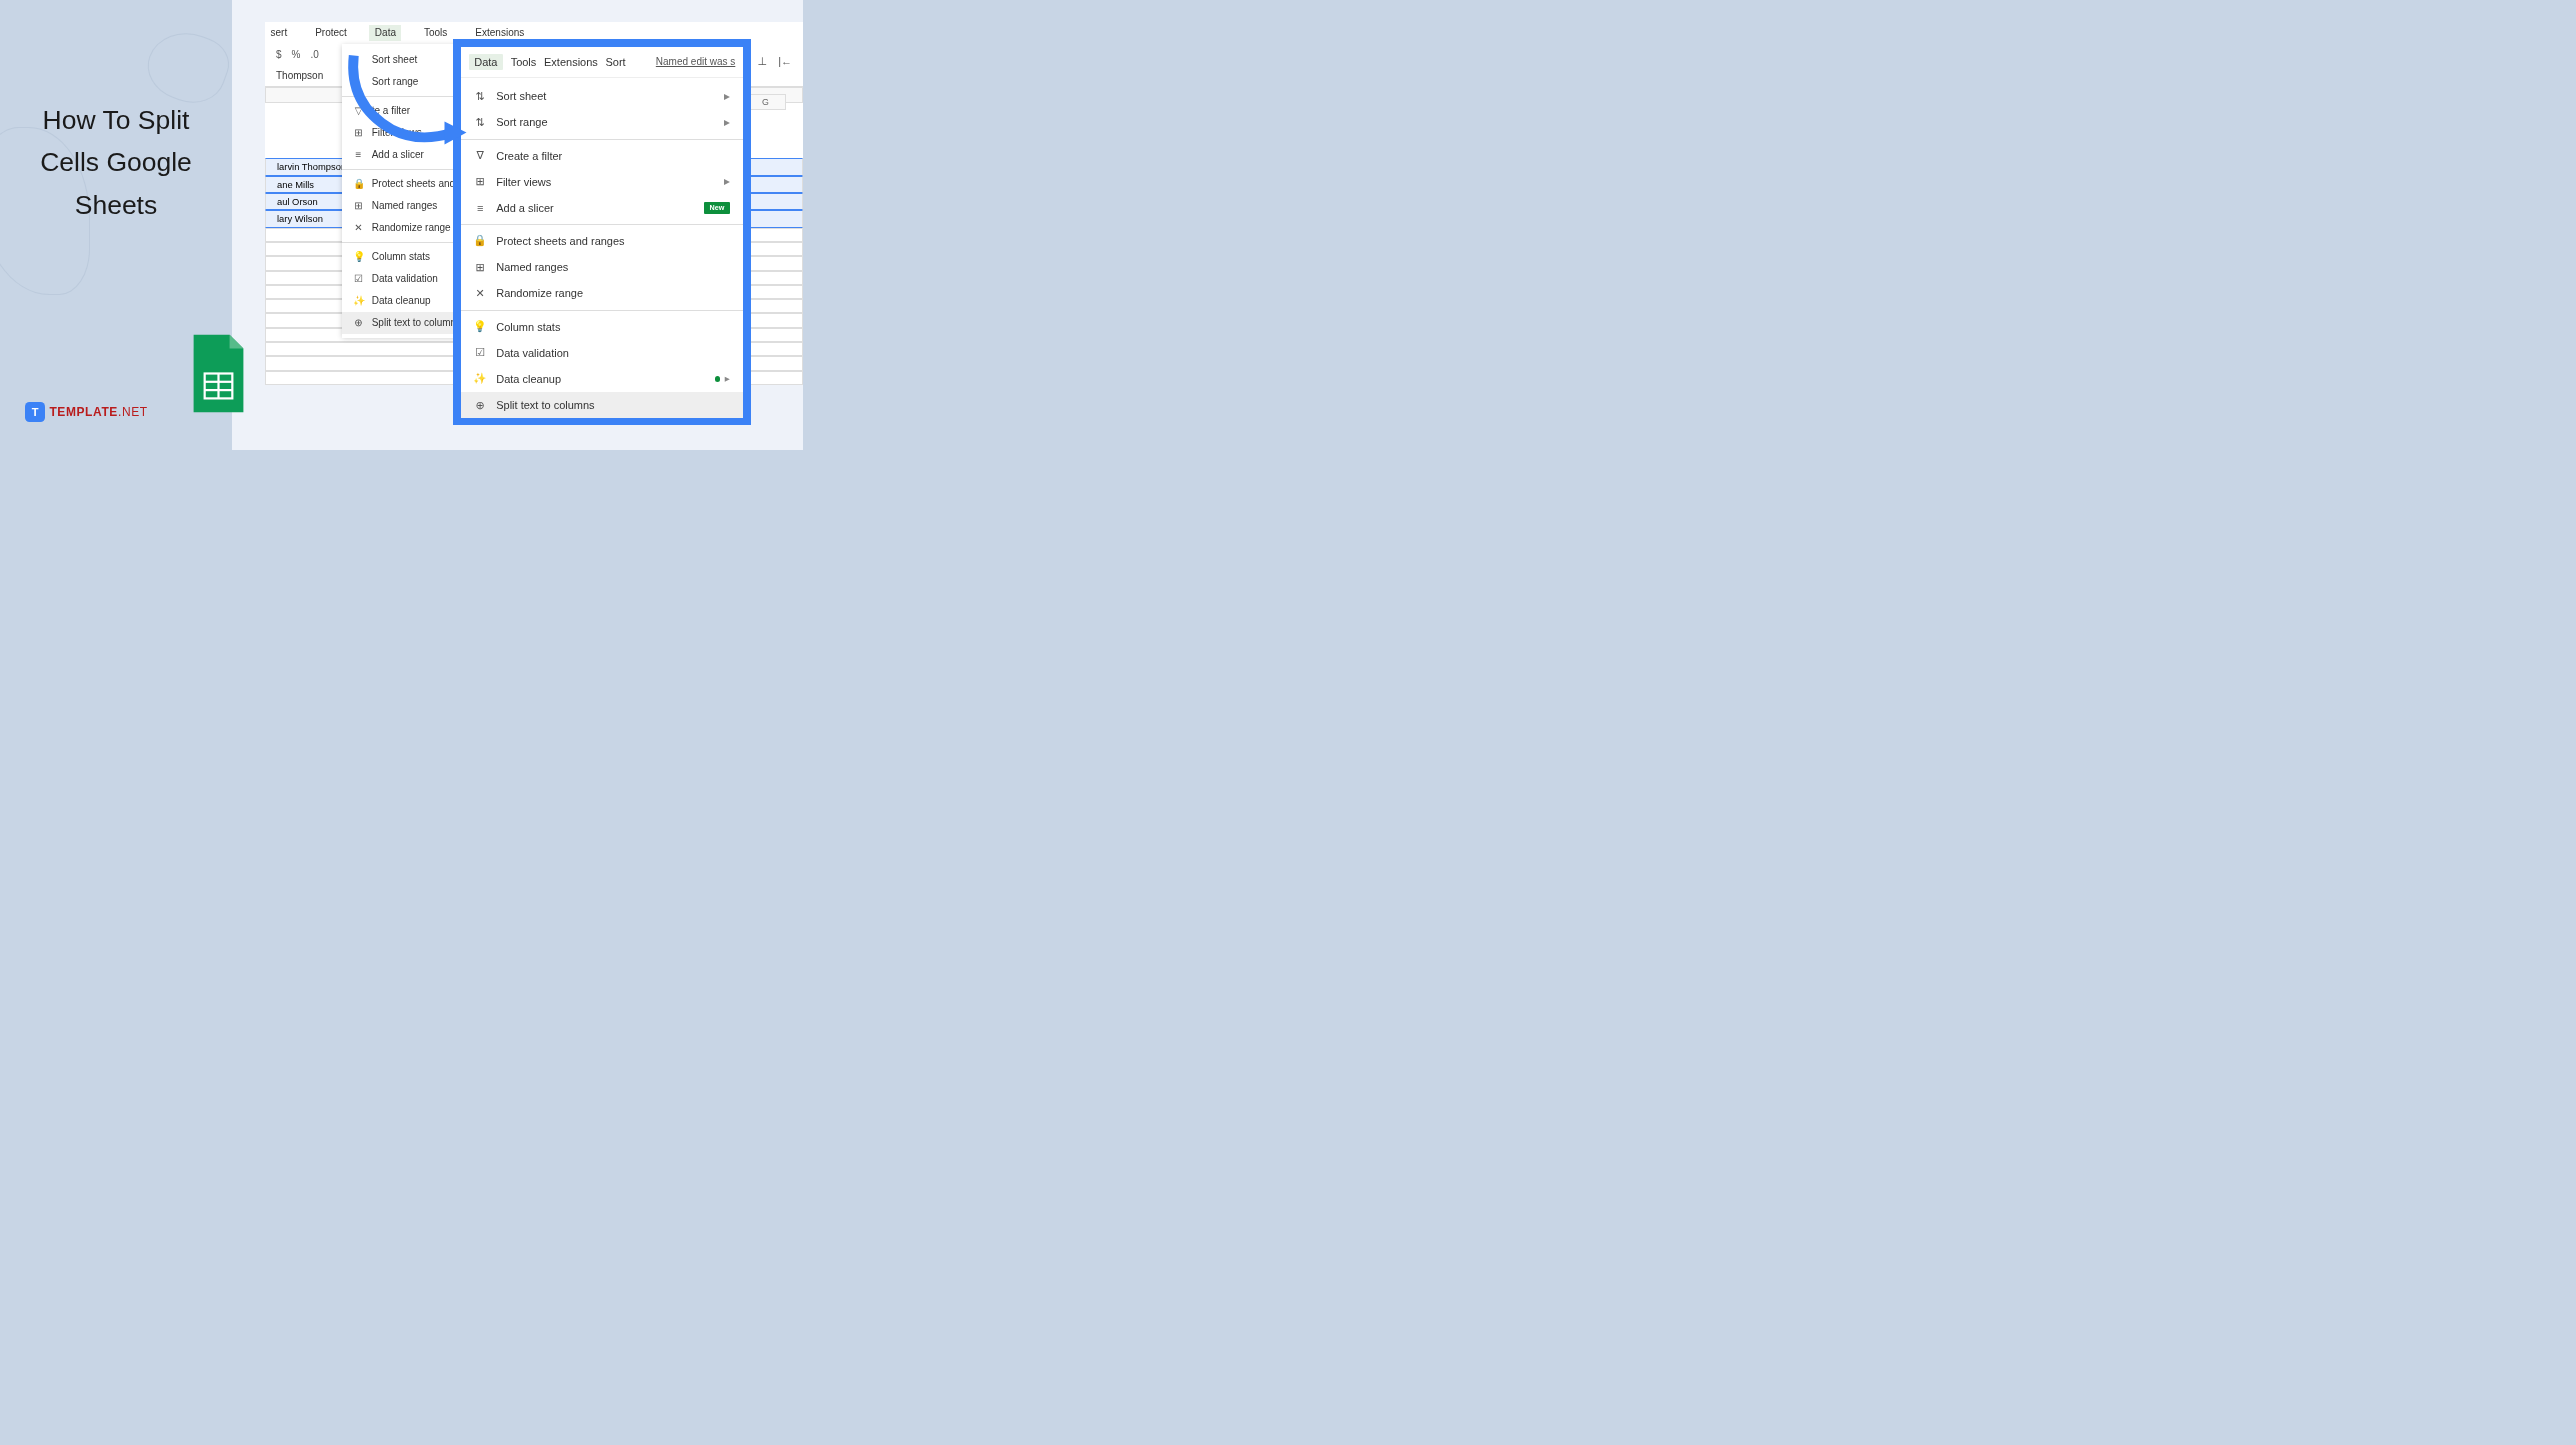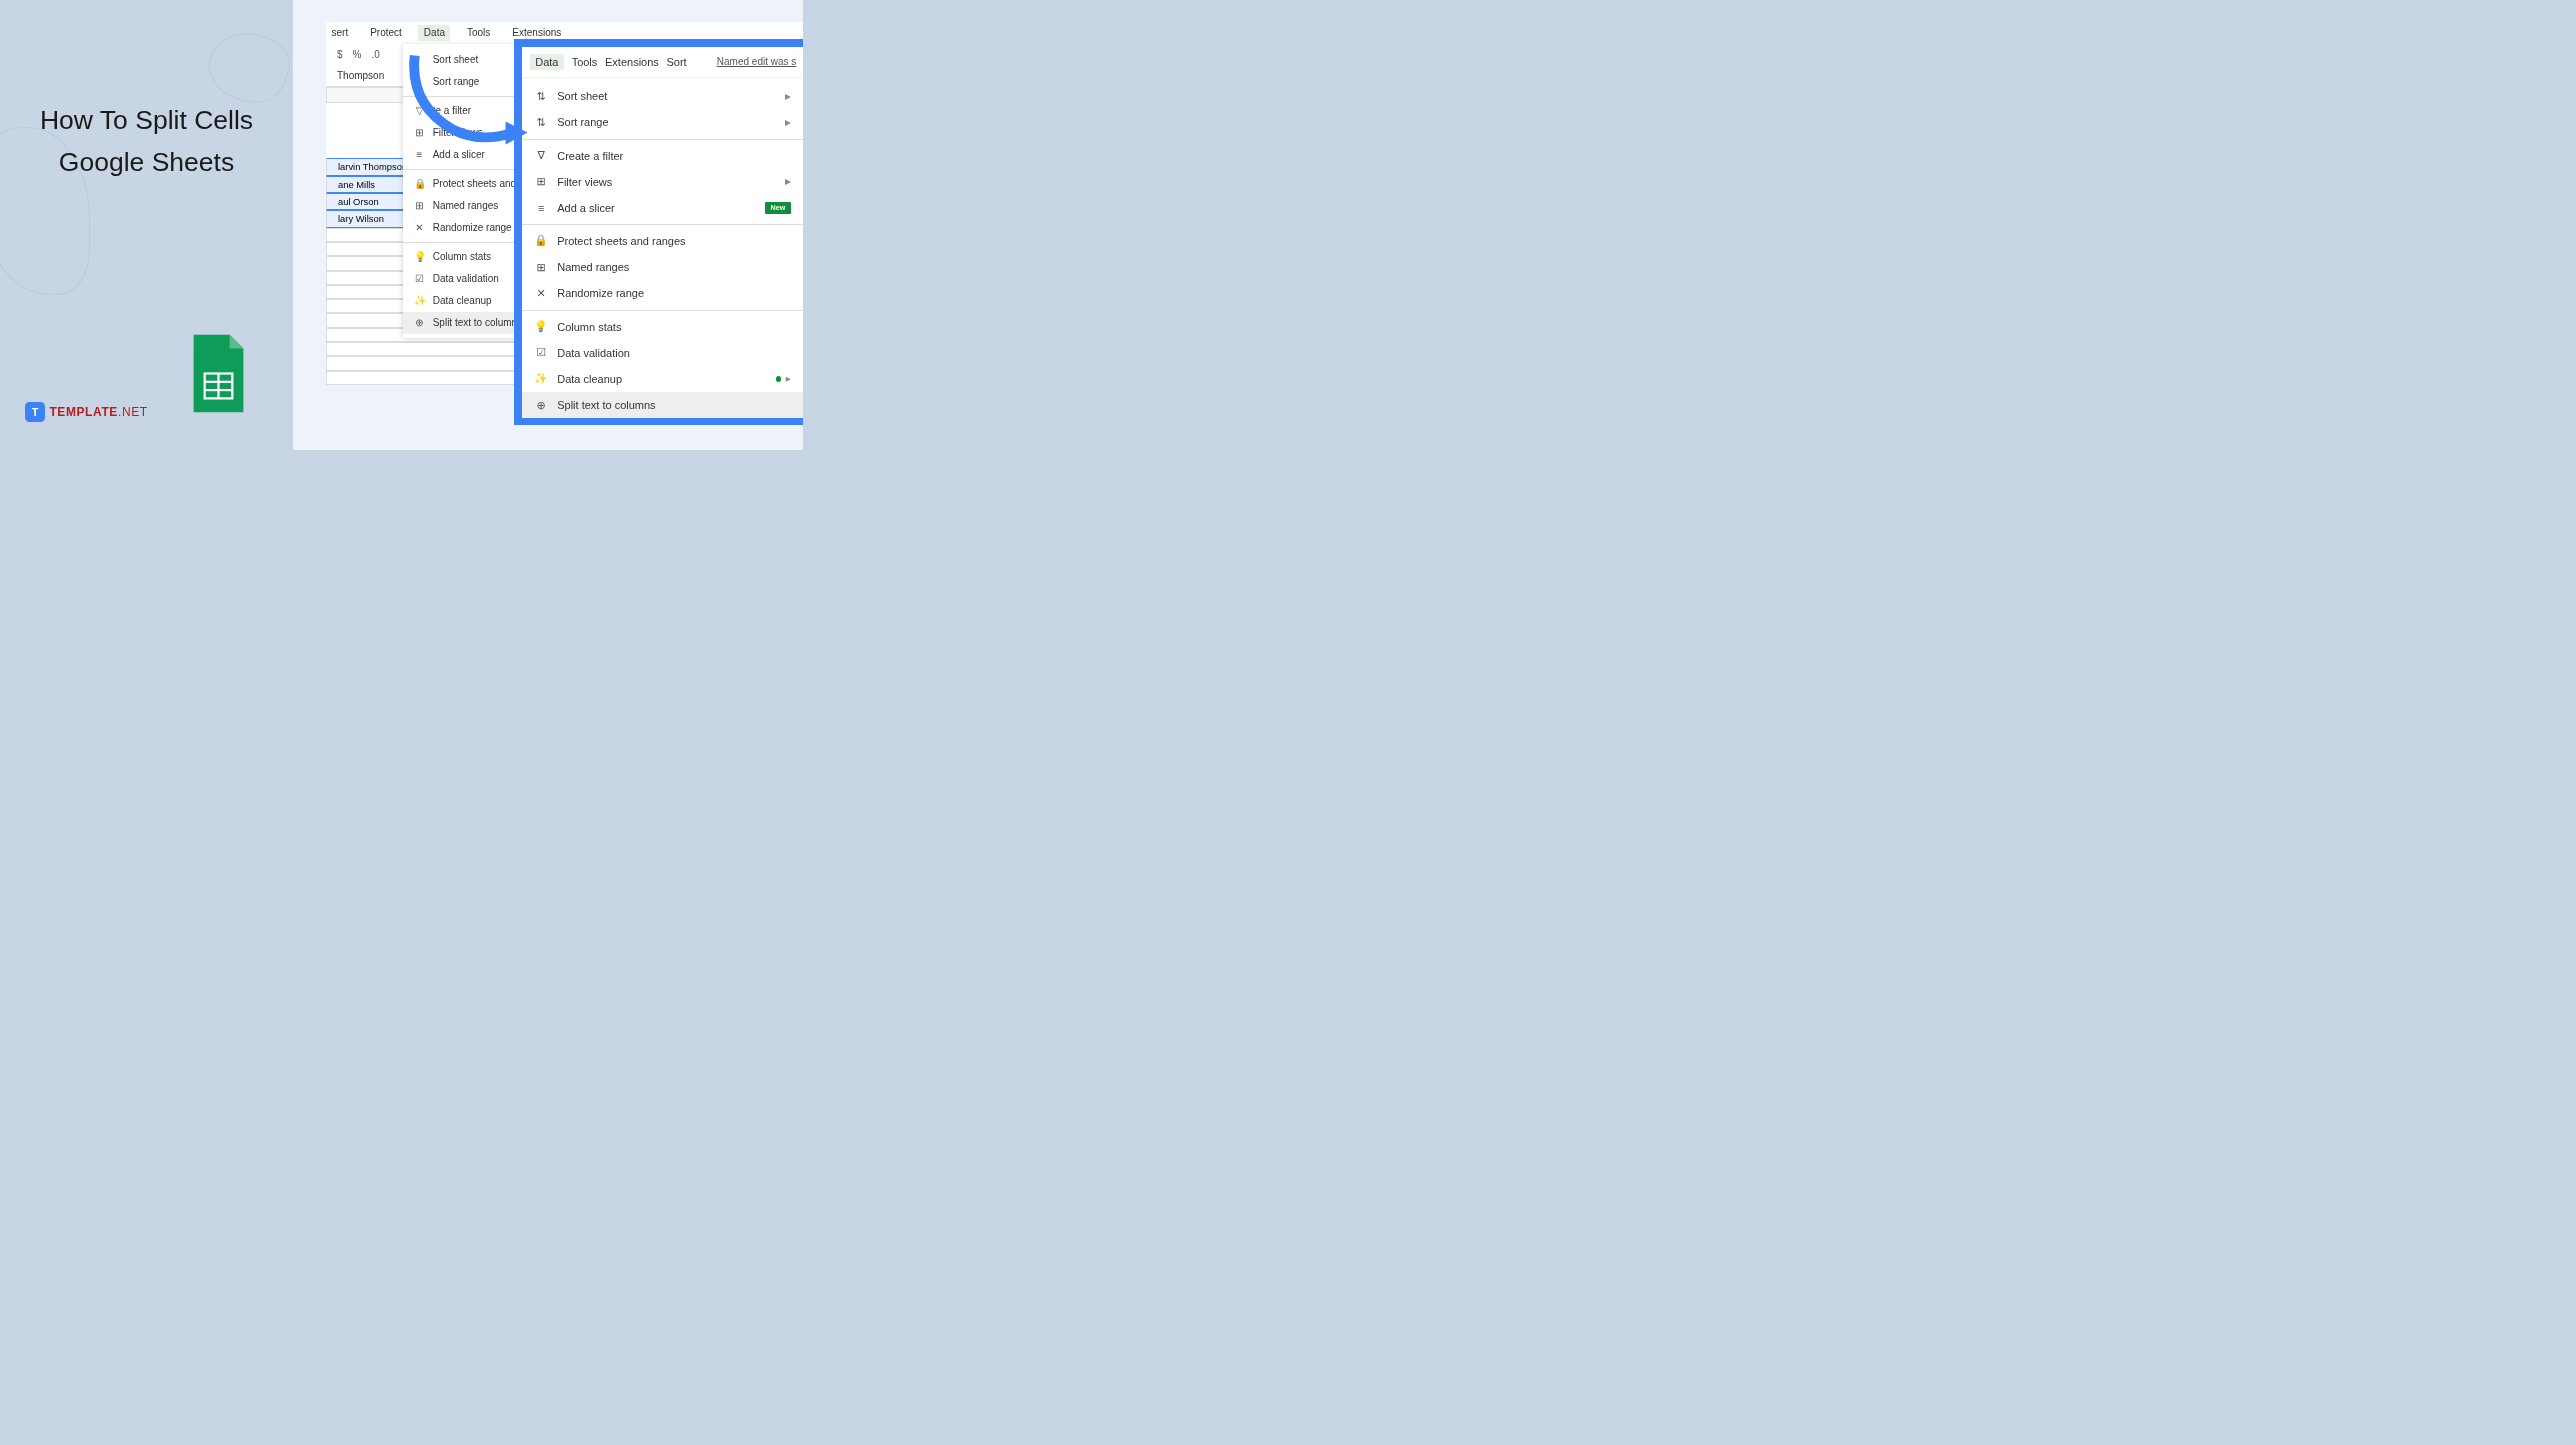--- a/index.html
+++ b/index.html
@@ -1,30 +1,30 @@
 <!DOCTYPE html>
 <html style="font-size:8.8px"><head>
   <meta charset="utf-8">
   <style>
     * { margin: 0; padding: 0; box-sizing: border-box; }
     body { font-family: Arial, sans-serif; width: 803px; height: 450px; display: flex; background: #c8d5e5; position: relative; overflow: hidden; }
-    .left-panel { width: 293px; height: 100%; background: #c8d5e5; position: relative; padding: 99px 39px 0; }
+    .left-panel { width: 232px; height: 100%; background: #c8d5e5; position: relative; padding: 99px 39px 0; }
     .left-panel::before { content: ''; position: absolute; top: 33px; right: 5.5px; width: 77px; height: 66px; border: 1.7px solid #b0c0d4; border-radius: 60% 40% 50% 50%; opacity: 0.5; transform: rotate(20deg); }
     .left-panel::after { content: ''; position: absolute; bottom: 155px; left: -22px; width: 110px; height: 166px; border: 1.7px solid #b0c0d4; border-radius: 40% 60% 30% 70%; opacity: 0.5; }
     .title { font-size: 26.5px; font-weight: 400; color: #1a1a1a; line-height: 1.6; text-align: center; position: relative; z-index: 2; }
     .sheets-icon { position: absolute; bottom: 33px; left: 188px; z-index: 2; }
     .sheets-icon svg { width: 61px; height: 83px; }
     .logo { position: absolute; bottom: 28px; left: 25px; display: flex; align-items: center; gap: 4.4px; z-index: 2; }
     .logo-badge { width: 20px; height: 20px; background: #3b82f6; border-radius: 4.4px; display: flex; align-items: center; justify-content: center; color: white; font-weight: bold; font-size: 11px; }
     .logo-text { font-size: 12px; font-weight: 700; color: #b91c1c; letter-spacing: 0.6px; }
     .logo-text .net { font-weight: 400; }
     
     .right-panel { flex: 1; background: #eef2f9; position: relative; overflow: hidden; }
     .bg-screenshot { position: absolute; top: 22px; left: 33px; right: 0; background: white; }
-    .bg-menubar { display: flex; gap: 11px; padding: 3.3px 0; font-size: 10px; color: #333; }
+    .bg-menubar { display: flex; gap: 17px; padding: 3.3px 0; font-size: 10px; color: #333; }
     .bg-menubar span { padding: 2.2px 5.5px; }
     .bg-menubar .active { background: #e6f0e6; }
     .bg-toolbar { padding: 5.5px 11px; font-size: 10px; color: #555; display: flex; gap: 10px; }
     .bg-cell { padding: 4.4px 11px; font-size: 10px; color: #333; border-bottom: 0.6px solid #ddd; }
     .bg-colhead { background: #f8f8f8; text-align: center; padding: 2.2px; font-size: 8.8px; color: #666; border: 0.6px solid #ddd; }
     .bg-data { font-size: 9.4px; padding: 2.2px 11px; border: 0.6px solid #ddd; }
     .bg-data-sel { background: #e8f0fd; border-top: 1.1px solid #4285f4; border-bottom: 0.6px solid #4285f4; }
     
     .bg-menu { position: absolute; top: 44px; left: 110px; background: white; box-shadow: 0 1.1px 5.5px rgba(0,0,0,0.2); width: 127px; font-size: 10px; padding: 4.4px 0; }
     .bg-menu-item { padding: 5.5px 11px; display: flex; align-items: center; gap: 7.7px; color: #333; }

